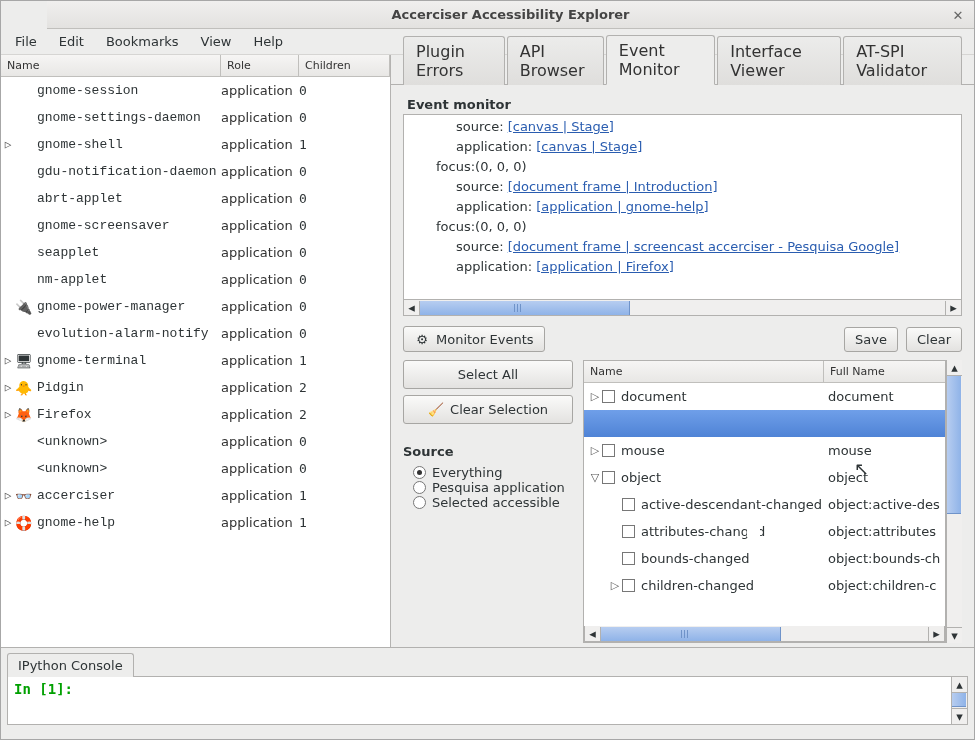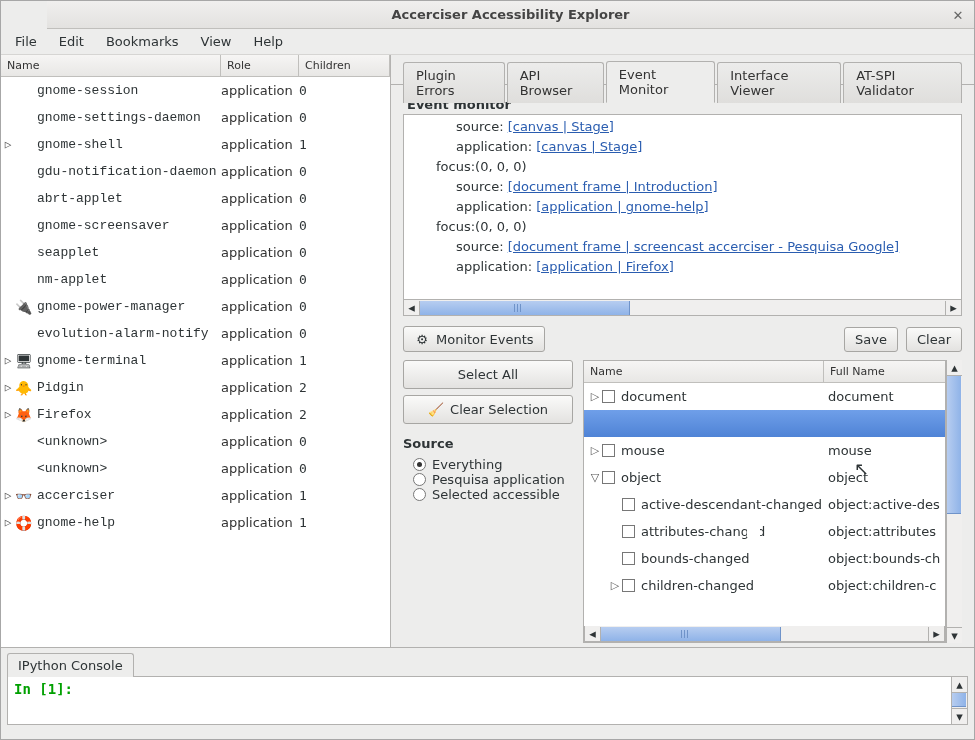--- a/index.html
+++ b/index.html
@@ -115,24 +115,24 @@
     padding: 4px 12px 0 12px;
     gap: 2px;
     border-bottom: 1px solid #b2b1af;
   }
   .tab {
     padding: 5px 12px;
     background: linear-gradient(#ececeb, #dfdedc);
     border: 1px solid #b2b1af;
     border-bottom: none;
     border-radius: 3px 3px 0 0;
-    font-size: 13px;
+    font-size: 16px;
     color: #333;
     position: relative;
-    top: 19px;
+    top: 1px;
   }
   .tab.active {
     background: #ededec;
     border-bottom: 1px solid #ededec;
     font-weight: normal;
   }
   .tab-content {
     flex: 1;
     display: flex;
     flex-direction: column;
@@ -204,21 +204,21 @@
     gap:6px;
   }
   .wide-btn {
     background: linear-gradient(#fafaf9, #e3e2e0);
     border:1px solid #a7a6a3;
     border-radius:3px;
     padding:6px 8px;
     text-align:center;
     display:flex; align-items:center; justify-content:center; gap:6px;
   }
-  .ctrls-title { font-weight:bold; margin-top:6px; }
+  .ctrls-title { font-weight:bold; margin-top:14px; }
   .radio-row { display:flex; align-items:center; gap:6px; padding-left:10px; }
   .radio {
     width:13px; height:13px; border:1px solid #777;
     border-radius:50%; display:inline-block; position:relative; background:#fff;
   }
   .radio.checked::after {
     content:""; position:absolute; left:3px; top:3px;
     width:5px; height:5px; background:#333; border-radius:50%;
   }
 

